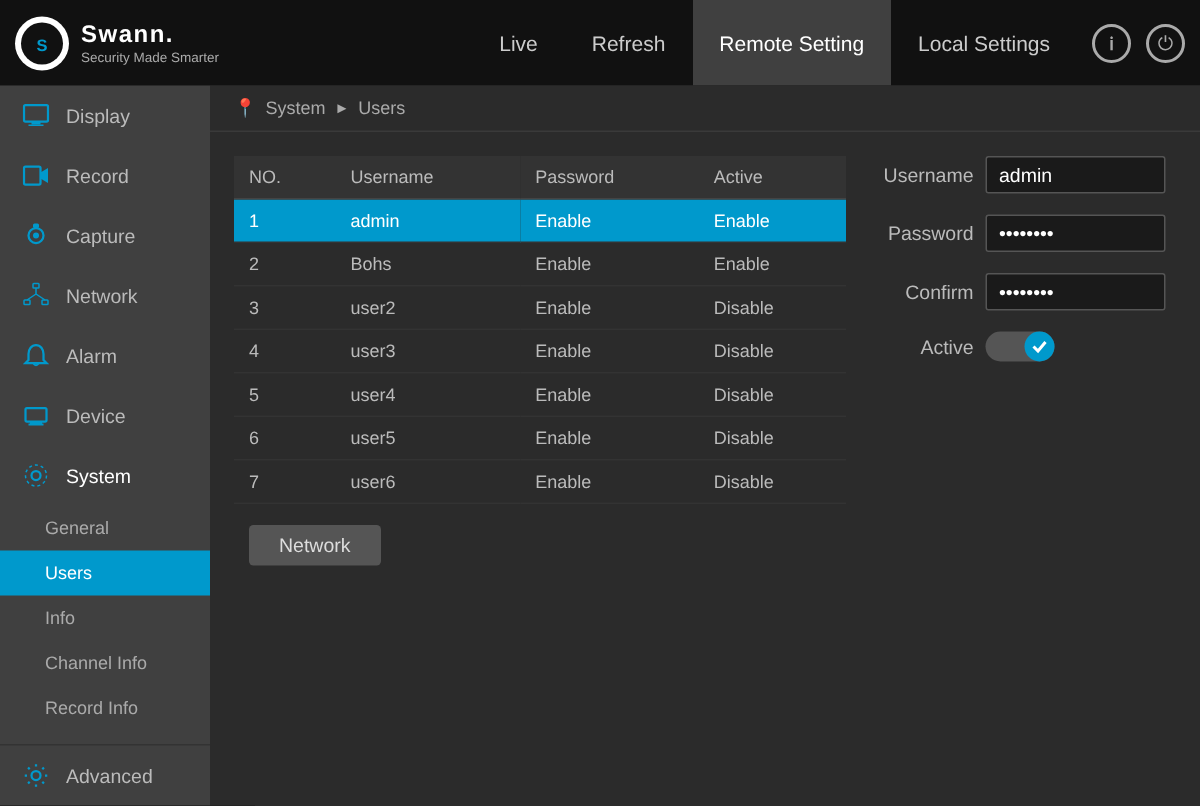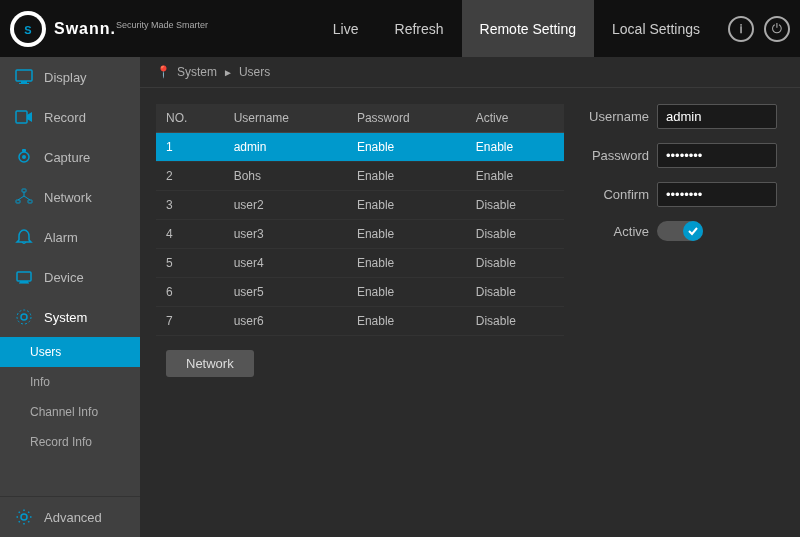--- a/index.html
+++ b/index.html
@@ -3,21 +3,21 @@
   <meta charset="utf-8">
   <style>
     * { box-sizing: border-box; margin: 0; padding: 0; }
     body { width: 800px; height: 537px; background: #1a1a1a; font-family: Arial, sans-serif; font-size: 13px; color: #ccc; overflow: hidden; }
 
     
     .header { display: flex; align-items: center; background: #111; height: 57px; padding: 0 10px; }
     .logo { display: flex; align-items: center; gap: 8px; margin-right: auto; }
     .logo-icon { width: 36px; height: 36px; border-radius: 50%; background: #fff; display: flex; align-items: center; justify-content: center; }
     .logo-icon svg { width: 30px; height: 30px; }
-    .logo-text { display: flex; flex-direction: row; text-align: right; }
+    .logo-text { display: flex; flex-direction: column; }
     .logo-brand { color: #fff; font-size: 16px; font-weight: bold; letter-spacing: 1px; }
     .logo-tagline { color: #aaa; font-size: 9px; }
     .nav-tabs { display: flex; align-items: center; gap: 0; }
     .nav-tab { padding: 0 18px; height: 57px; display: flex; align-items: center; color: #ccc; cursor: pointer; font-size: 14px; }
     .nav-tab.active { background: #404040; color: #fff; }
     .nav-icons { display: flex; align-items: center; gap: 10px; margin-left: 10px; }
     .nav-icon-btn { width: 26px; height: 26px; border-radius: 50%; display: flex; align-items: center; justify-content: center; cursor: pointer; }
     .nav-icon-btn.info { border: 2px solid #aaa; color: #aaa; font-size: 12px; font-weight: bold; }
     .nav-icon-btn.power { border: 2px solid #aaa; color: #aaa; }
 
@@ -158,20 +158,23 @@
     <div class="sidebar-item active">
       <div class="sidebar-icon">
         <svg width="18" height="18" viewBox="0 0 18 18" fill="none" xmlns="http://www.w3.org/2000/svg">
           <circle cx="9" cy="9" r="3" stroke="#0099cc" stroke-width="1.5" fill="none"></circle>
           <circle cx="9" cy="9" r="7" stroke="#0099cc" stroke-width="1" stroke-dasharray="2 2" fill="none"></circle>
         </svg>
       </div>
       <span>System</span>
     </div>
 
+    <div class="sidebar-sub">
+      <span>General</span>
+    </div>
     <div class="sidebar-sub active">
       <span>Users</span>
     </div>
     <div class="sidebar-sub">
       <span>Info</span>
     </div>
     <div class="sidebar-sub">
       <span>Channel Info</span>
     </div>
     <div class="sidebar-sub">

